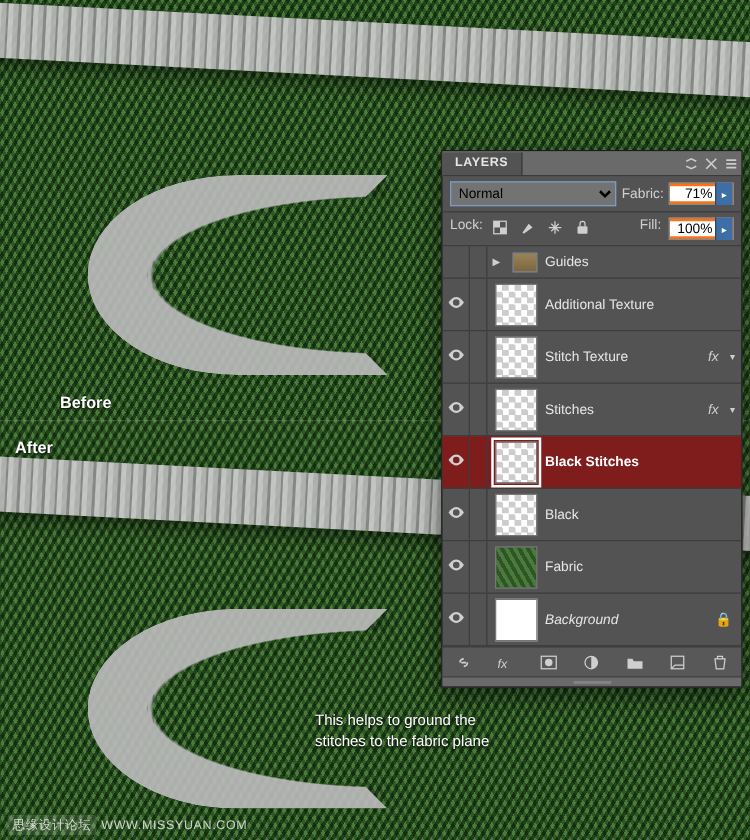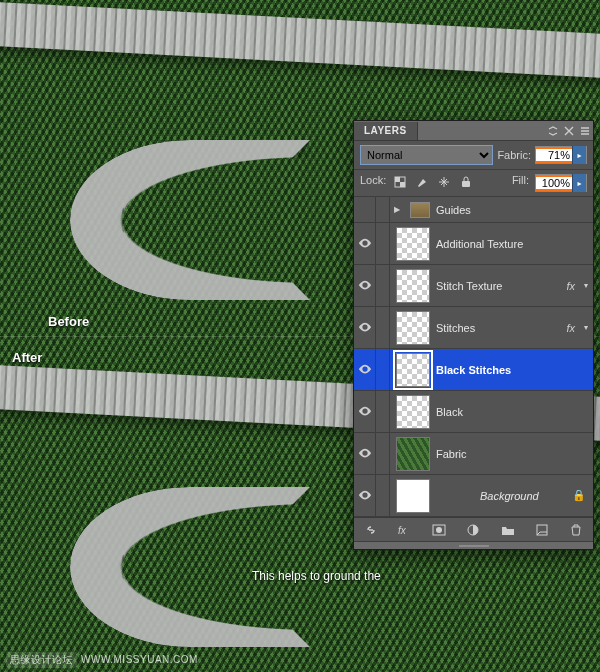--- a/index.html
+++ b/index.html
@@ -118,24 +118,24 @@
     background:
       repeating-linear-gradient(60deg,#2e5526 0 3px,#4a7b3a 3px 6px);
   }
   .thumb.white{background:#fff;}
   .thumb.selected{outline:2px solid #fff; outline-offset:1px;}
   .thumb.group-thumb{
     width:20px;height:16px;margin:0 6px;border:1px solid #888;
     background:linear-gradient(#9a8355,#7a6640);
   }
   .lname{flex:1;color:#e6e6e6;}
-  .lname.italic{font-style:italic;margin-left:44px;}
+  .lname.italic{font-style:italic;}
   .fx{font-style:italic;color:#cfcfcf;margin-right:4px;}
   .disclose{width:14px;color:#cfcfcf;font-size:8px;text-align:center;}
-  .layer.selected{background:#1d4ed8;color:#fff;}
+  .layer.selected{background:#7f1d1d;color:#fff;}
   .layer.selected .lname{color:#fff;font-weight:bold;}
   .lock-ind{width:16px;text-align:center;color:#cfcfcf;margin-right:6px;}
   .panel-footer{
     display:flex;align-items:center;justify-content:space-around;
     height:24px;border-top:1px solid #3a3a3a;background:#585858;
   }
   .panel-footer .ico{width:20px;height:20px;display:flex;align-items:center;justify-content:center;cursor:pointer;}
   .panel-footer svg{width:14px;height:14px;fill:#cfcfcf;}
   .resize-grip{
     height:8px;background:#6a6a6a;border-top:1px solid #3d3d3d;
@@ -153,20 +153,21 @@
 </div>
 <div class="half bottom">
   <div class="stitchband" style="top:44px;transform:rotate(3deg);"></div>
   <div class="stitchcurl" style="top:150px;left:70px;"></div>
 </div>
 
 <div class="beforeLabel">Before</div>
 <div class="afterLabel">After</div>
 <div class="caption">
   <span>This helps to ground the</span><br>
+  <span>stitches to the fabric plane</span>
 </div>
 <div class="watermark">
   <span class="tag">思缘设计论坛</span><span>WWW.MISSYUAN.COM</span>
 </div>
 
 <div class="panel">
 
   <div class="panel-titlebar">
     <div class="panel-tab">LAYERS</div>
     <div class="spacer"></div>

